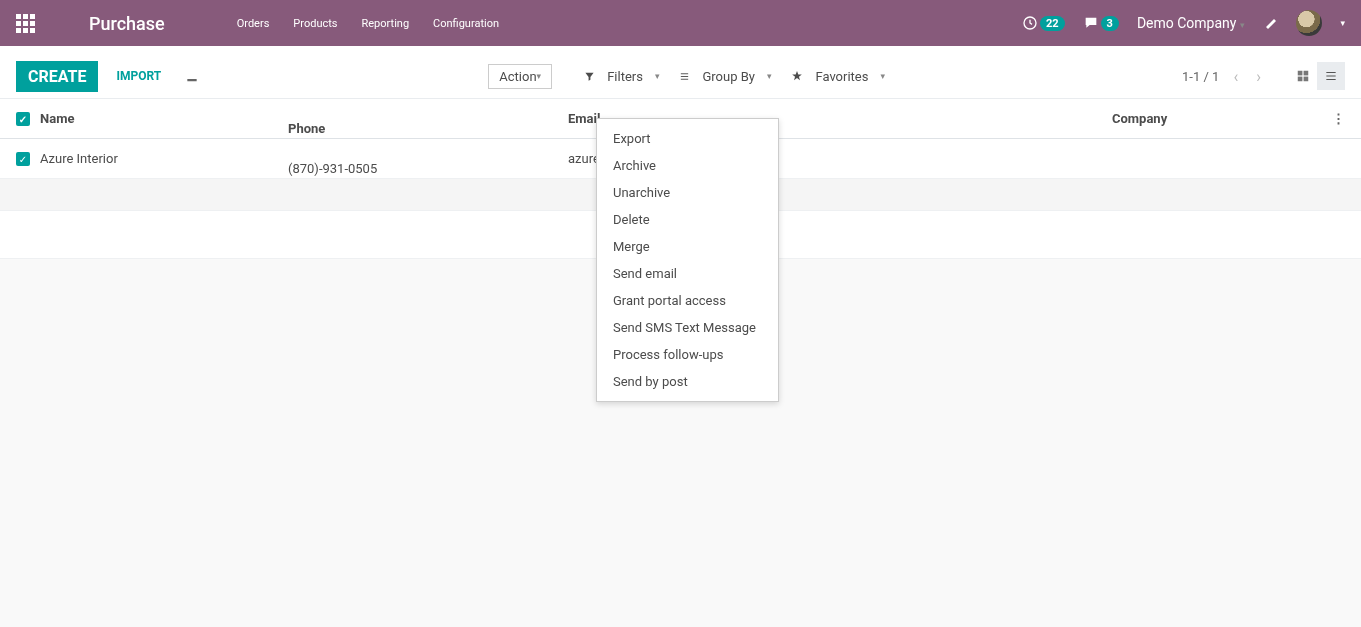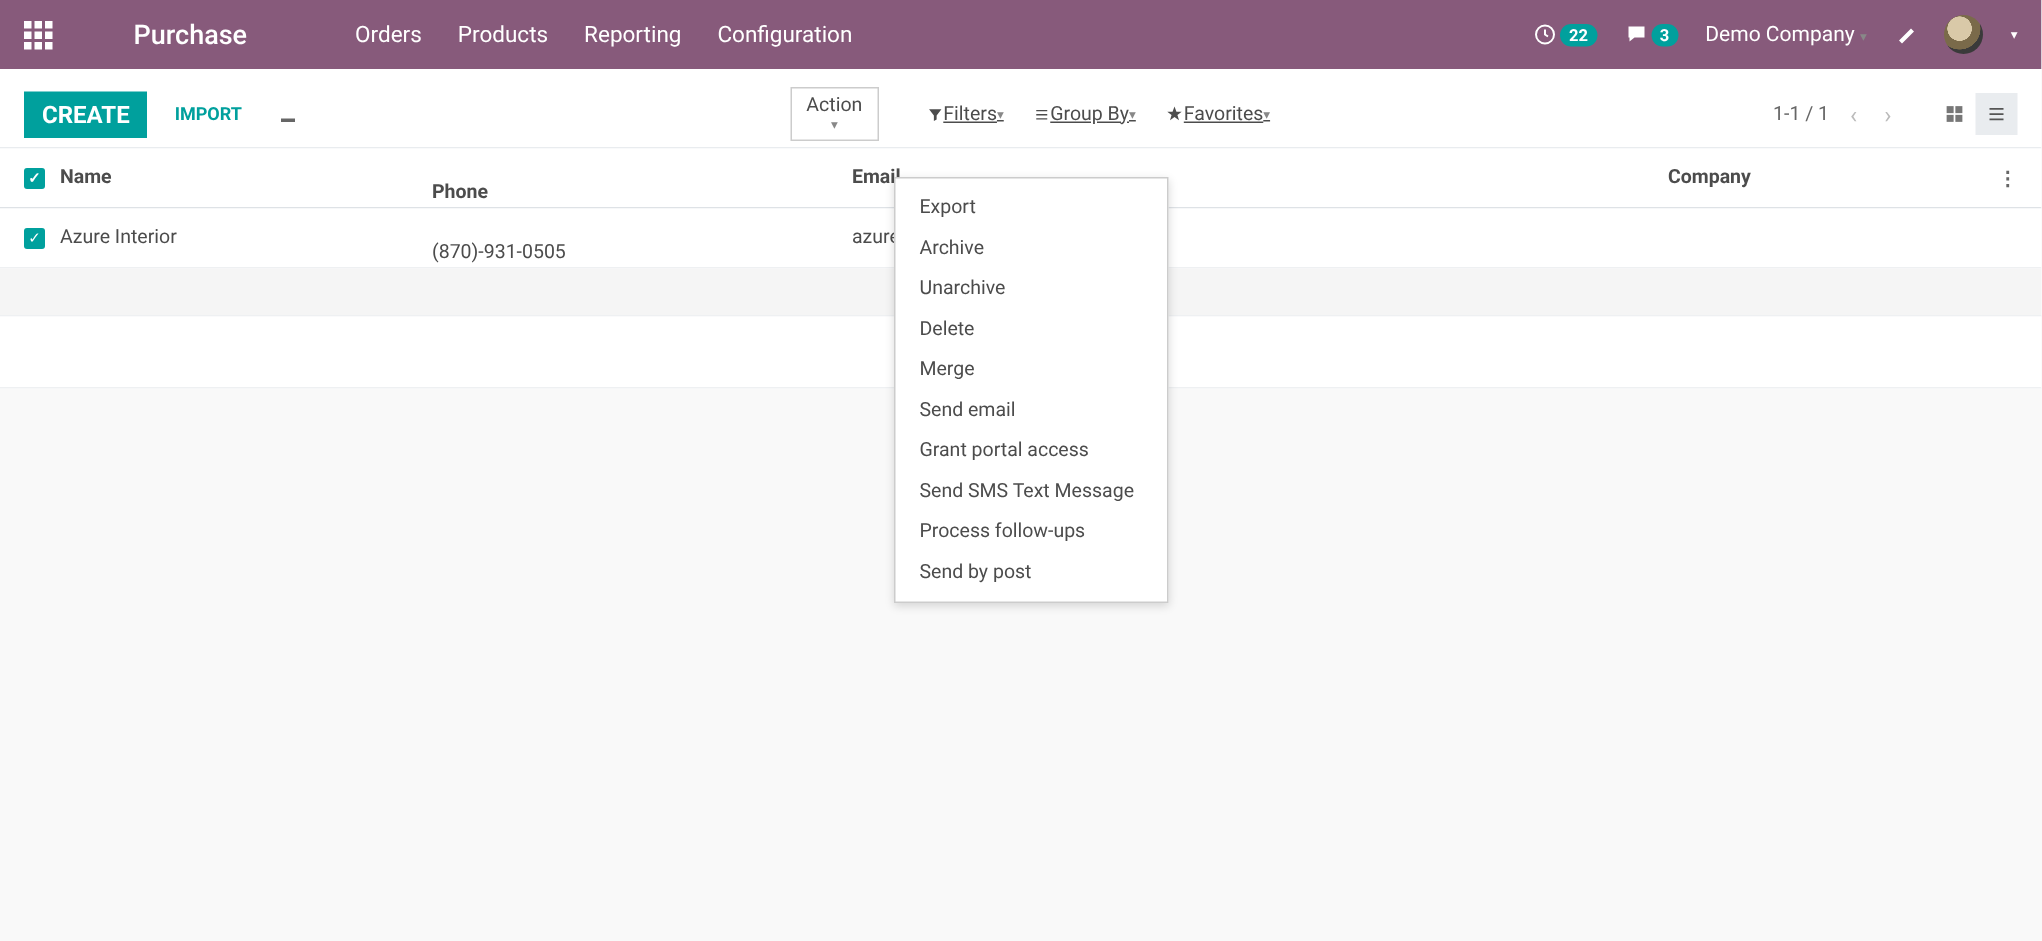--- a/index.html
+++ b/index.html
@@ -3,21 +3,21 @@
 <meta charset="utf-8">
 <style>
 * { margin:0; padding:0; box-sizing:border-box; font-family:-apple-system,BlinkMacSystemFont,"Segoe UI",Roboto,Helvetica,Arial,sans-serif; }
 body { background:#f9f9f9; font-size:13px; color:#4c4c4c; width:1361px; height:627px; overflow:hidden; }
 
 .topbar { background:#875a7b; height:46px; display:flex; align-items:center; padding:0 16px; color:#fff;gap:24px; }
 .apps-icon { display:grid; grid-template-columns:repeat(3,5px); grid-template-rows:repeat(3,5px); gap:2px; margin-right:30px; cursor:pointer; }
 .apps-icon span { background:#fff; width:5px; height:5px; }
 .brand { font-size:18px; font-weight:500; margin-right:48px; }
 .nav-links { display:flex; gap:24px; }
-.nav-link { color:#fff; cursor:pointer; font-size:15px; }
+.nav-link { color:#fff; cursor:pointer; font-size:11px; }
 .top-right { margin-left:auto; display:flex; align-items:center; gap:18px; }
 .badge-btn { position:relative; display:flex; align-items:center; cursor:pointer; }
 .badge { background:#00a09d; color:#fff; border-radius:9px; font-size:11px; padding:1px 6px; font-weight:700; margin-left:2px; }
 .company-name { font-size:14px; cursor:pointer; }
 .avatar { width:26px; height:26px; border-radius:50%; background:radial-gradient(circle at 40% 35%, #d9c9a8 0 35%, #7a6a4a 36% 60%, #3a3a3a 61% 100%); cursor:pointer; display:inline-block; }
 
 .controlbar { background:#fff; border-bottom:1px solid #e9ecef; padding:8px 16px 0 16px; }
 .cb-row1 { display:flex; align-items:center; height:40px; }
 .page-title { font-size:18px; color:#666; }
 .search-area { margin-left:auto; display:flex; align-items:center; width:683px; border-bottom:1px solid #ccc; padding-bottom:2px; }
@@ -27,22 +27,22 @@
 .facet-close { color:#888; padding:0 6px; cursor:pointer; font-weight:bold; font-size:12px; }
 .search-input { border:none; outline:none; flex:1; font-size:13px; }
 .search-input::placeholder { color:#aaa; }
 .search-go { color:#666; cursor:pointer; margin-left:6px; }
 
 .cb-row2 { display:flex; align-items:center; height:44px; }
 .btn-create { background:#00a09d; color:#fff; border:none; padding:6px 12px; font-weight:700; font-size:16px; cursor:pointer; }
 .btn-import { color:#00a09d; background:none; border:none; padding:6px 12px; font-weight:700; font-size:12px; cursor:pointer; margin-left:6px; }
 .dl-icon { color:#666; margin-left:12px; cursor:pointer; }
 .toolbar-mid { margin-left:auto; display:flex; align-items:center; gap:4px; }
-.action-btn { border:1px solid #ccc; background:#fff; padding:4px 10px; cursor:pointer; font-size:13px; color:#4c4c4c; display:flex; align-items:center; gap:0;flex-direction:column; }
-.tb-seg { color:#4c4c4c; padding:4px 8px; cursor:pointer; display:flex; align-items:center; gap:0; font-size:13px;text-decoration:underline; }
+.action-btn { border:1px solid #ccc; background:#fff; padding:4px 10px; cursor:pointer; font-size:13px; color:#4c4c4c; display:flex; align-items:center; gap:0; }
+.tb-seg { color:#4c4c4c; padding:4px 8px; cursor:pointer; display:flex; align-items:center; gap:12px; font-size:13px; }
 .caret { font-size:9px; color:#888; }
 .toolbar-right { margin-left:auto; display:flex; align-items:center; gap:10px; }
 .pager-text { font-size:13px; color:#666; }
 .pager-arrow { color:#bbb; cursor:pointer; font-size:16px; padding:0 4px; }
 .view-sw { display:flex; gap:0; margin-left:14px; }
 .view-btn { width:28px; height:28px; display:flex; align-items:center; justify-content:center; color:#777; cursor:pointer; }
 .view-btn.active { background:#e9ecef; }
 
 .table-wrap { background:#fff; }
 .thead { display:flex; align-items:center; height:40px; border-bottom:1px solid #dee2e6; font-weight:700; color:#4c4c4c; padding:0 16px; }

